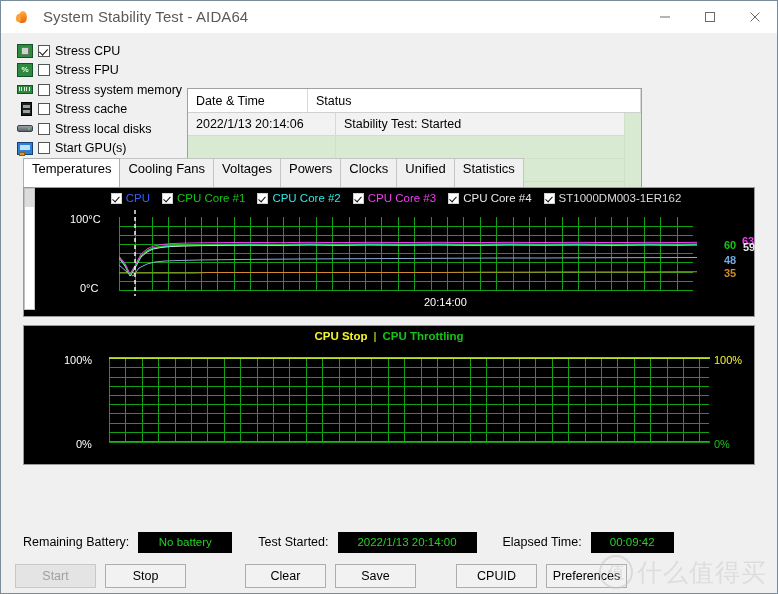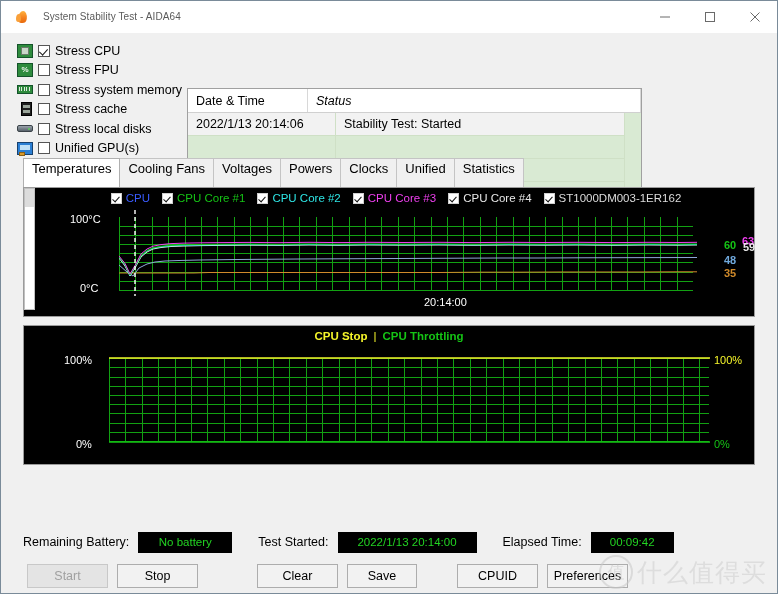--- a/index.html
+++ b/index.html
@@ -34,21 +34,21 @@
     content:"";position:absolute;left:2px;top:2px;width:9px;height:12px;
     background:linear-gradient(180deg,#ffb23e 0%,#f58220 55%,#e8690b 100%);
     border-radius:50% 50% 45% 45% / 65% 65% 35% 35%;
     transform:skewX(-6deg);
   }
   .flame:after{
     content:"";position:absolute;left:0px;top:5px;width:5px;height:8px;
     background:#f9a03a;border-radius:60% 40% 45% 45% / 60% 60% 40% 40%;
   }
   .tb-title{
-    flex:1;padding-left:8px;font-size:10px;color:#5a5a5a;
+    flex:1;padding-left:8px;font-size:15px;color:#5a5a5a;
     font-family:"Liberation Sans", sans-serif;letter-spacing:.1px;
   }
   .tb-buttons{display:flex;height:31px;}
   .tb-btn{
     width:45px;height:31px;display:flex;align-items:center;justify-content:center;
     color:#6a6a6a;
   }
   .tb-btn svg{display:block;}
   
   .topzone{
@@ -90,21 +90,21 @@
     display:flex;flex-direction:column;overflow:hidden;
   }
   .lt-head{
     display:flex;height:23px;background:#fff;border-bottom:1px solid #d0d0d0;flex:0 0 auto;
   }
   .lt-th{
     font-size:12.5px;color:#000;display:flex;align-items:center;padding-left:8px;
     border-right:1px solid #d8d8d8;box-sizing:border-box;background:#ffffff;
   }
   .lt-th.c1{width:120px;}
-  .lt-th.c2{flex:1;font-style:italic;}
+  .lt-th.c2{flex:1;}
   .lt-body{flex:1;position:relative;background:#d9ead3;}
   .lt-row{display:flex;height:22px;border-bottom:1px solid #cfe0c6;}
   .lt-row.data{background:#f2f2f2;}
   .lt-td{
     font-size:12.5px;color:#000;display:flex;align-items:center;padding-left:8px;
     box-sizing:border-box;border-right:1px solid #cfe0c6;
   }
   .lt-td.c1{width:148px;}
   .lt-td.c2{flex:1;}
   .lt-scroll{
@@ -155,21 +155,21 @@
   .status-strip{
     flex:0 0 auto;height:34px;display:flex;align-items:center;padding-left:22px;gap:0;
   }
   .stat-label{font-size:12.5px;color:#000;margin-right:9px;white-space:nowrap;}
   .stat-box{
     background:#000;color:#22d422;font-size:11.5px;
     display:flex;align-items:center;justify-content:center;height:21px;
     font-family:"Liberation Sans",sans-serif;margin-right:26px;
   }
   .btnrow{
-    flex:0 0 auto;height:34px;display:flex;align-items:center;padding-left:20px;gap:0;
+    flex:0 0 auto;height:34px;display:flex;align-items:center;padding-left:8px;gap:0;
     position:relative;
   }
   .btn{
     height:24px;border:1px solid #adadad;background:#f2f2f2;font-size:12.5px;
     display:flex;align-items:center;justify-content:center;color:#000;
     box-sizing:border-box;
   }
   .btn.disabled{color:#a0a0a0;background:#e4e4e4;border-color:#c8c8c8;}
   
   .watermark{
@@ -249,21 +249,21 @@
             <div class="ic ic-disk"></div>
           </div>
         <div class="cb"></div>
         <div class="slabel">Stress local disks</div>
       </div>
       <div class="srow">
         <div class="sicon">
             <div class="ic ic-gpu"></div>
           </div>
         <div class="cb"></div>
-        <div class="slabel">Unified GPU(s)</div>
+        <div class="slabel">Start GPU(s)</div>
       </div>
     </div>
 
     <div class="logtable">
       <div class="lt-head">
         <div class="lt-th c1">Date &amp; Time</div>
         <div class="lt-th c2">Status</div>
       </div>
       <div class="lt-body">
         <div class="lt-row data">
@@ -391,21 +391,21 @@
     <div class="stat-label">Test Started:</div>
     <div class="stat-box" style="width:139px;">2022/1/13 20:14:00</div>
     <div class="stat-label">Elapsed Time:</div>
     <div class="stat-box" style="width:83px;margin-right:0;">00:09:42</div>
   </div>
 
   <div class="btnrow">
     <div class="btn disabled" style="width:81px;margin-left:6px;">Start</div>
     <div class="btn" style="width:81px;margin-left:9px;">Stop</div>
     <div class="btn" style="width:81px;margin-left:59px;">Clear</div>
-    <div class="btn" style="width:70px;margin-left:9px;">Save</div>
+    <div class="btn" style="width:81px;margin-left:9px;">Save</div>
     <div class="btn" style="width:81px;margin-left:40px;">CPUID</div>
     <div class="btn" style="width:81px;margin-left:9px;">Preferences</div>
   </div>
 
   <div class="watermark">
     <div class="wm-circle">值</div>
     <div class="wm-text">什么值得买</div>
   </div>
 
 </div>

